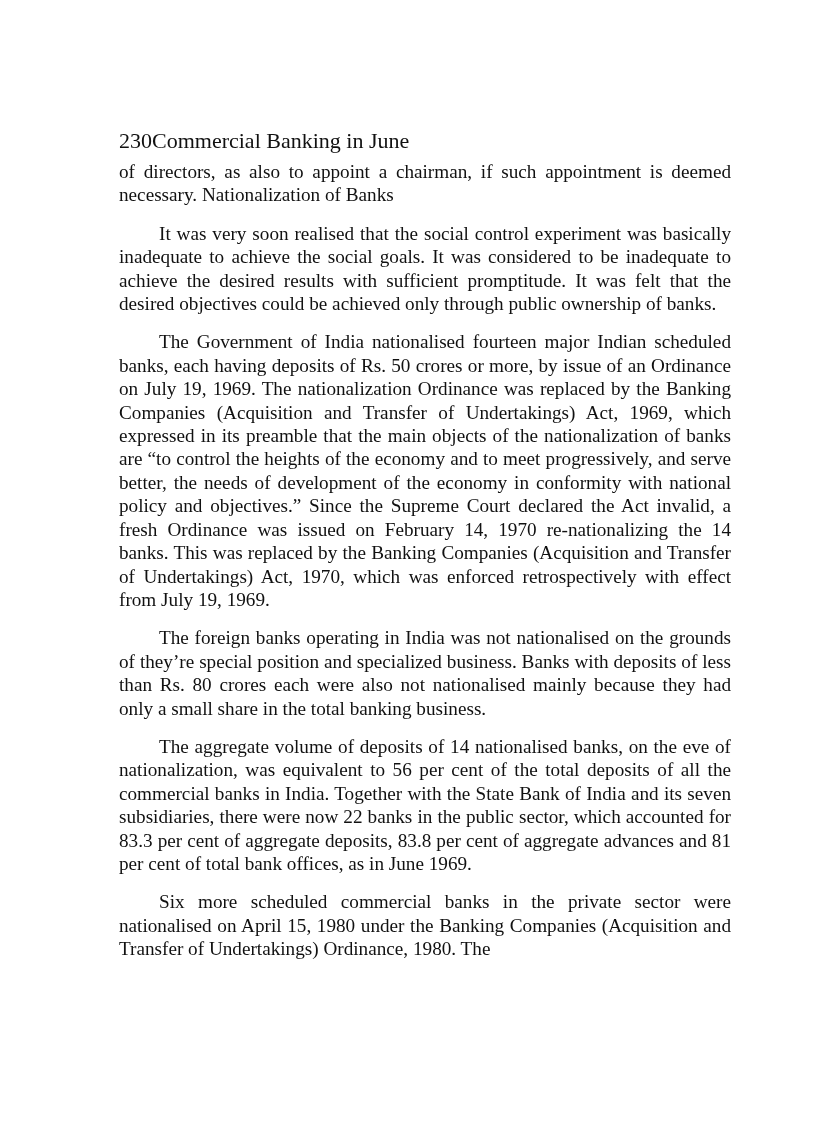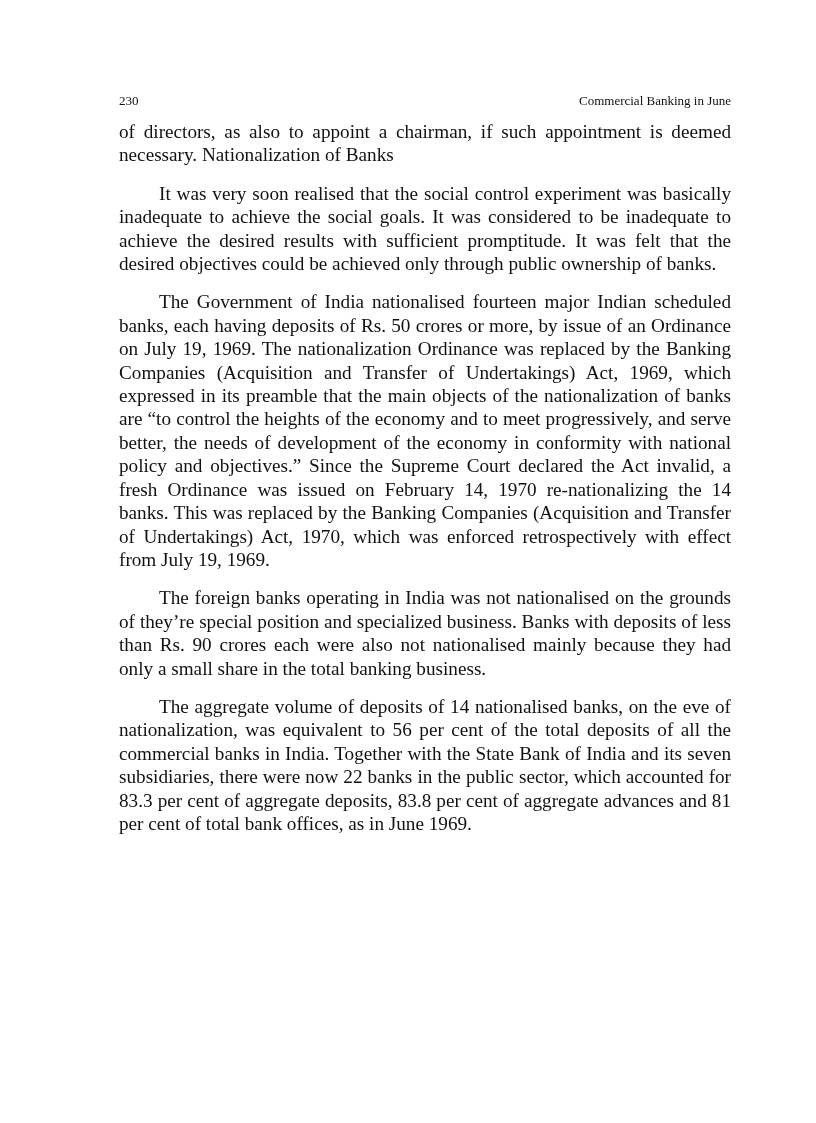--- a/index.html
+++ b/index.html
@@ -16,26 +16,26 @@
       color: #111111;
     }
     .page {
       position: absolute;
       left: 119px;
       top: 88px;
       width: 612px;
     }
     .running-head {
       display: flex;
-      justify-content: space-between;
       align-items: baseline;
-      font-size: 13px;
+      font-size: 22px;
       line-height: 26px;
       height: 26px;
       margin-bottom: 6px;
+      margin-top: 40px;
     }
     .body-text {
       font-size: 19.2px;
       line-height: 23.4px;
       text-align: justify;
       text-align-last: left;
     }
     .body-text p {
       margin: 0 0 4px 0;
       text-indent: 0;
@@ -54,16 +54,17 @@
 <div class="page">
   <div class="running-head">
     <span>230</span>
     <span>Commercial Banking in June</span>
   </div>
 
   <div class="body-text">
     <p class="first">of directors, as also to appoint a chairman, if such appointment is deemed necessary. Nationalization of Banks</p>
     <p class="indent">It was very soon realised that the social control experiment was basically inadequate to achieve the social goals. It was considered to be inadequate to achieve the desired results with sufficient promptitude. It was felt that the desired objectives could be achieved only through public ownership of banks.</p>
     <p class="indent">The Government of India nationalised fourteen major Indian scheduled banks, each having deposits of Rs. 50 crores or more, by issue of an Ordinance on July 19, 1969. The nationalization Ordinance was replaced by the Banking Companies (Acquisition and Transfer of Undertakings) Act, 1969, which expressed in its preamble that the main objects of the nationalization of banks are “to control the heights of the economy and to meet progressively, and serve better, the needs of development of the economy in conformity with national policy and objectives.” Since the Supreme Court declared the Act invalid, a fresh Ordinance was issued on February 14, 1970 re-nationalizing the 14 banks. This was replaced by the Banking Companies (Acquisition and Transfer of Undertakings) Act, 1970, which was enforced retrospectively with effect from July 19, 1969.</p>
-    <p class="indent">The foreign banks operating in India was not nationalised on the grounds of they’re special position and specialized business. Banks with deposits of less than Rs. 90 crores each were also not nationalised mainly because they had only a small share in the total banking business.</p>
+    <p class="indent">The foreign banks operating in India was not nationalised on the grounds of they’re special position and specialized business. Banks with deposits of less than Rs. 80 crores each were also not nationalised mainly because they had only a small share in the total banking business.</p>
     <p class="indent">The aggregate volume of deposits of 14 nationalised banks, on the eve of nationalization, was equivalent to 56 per cent of the total deposits of all the commercial banks in India. Together with the State Bank of India and its seven subsidiaries, there were now 22 banks in the public sector, which accounted for 83.3 per cent of aggregate deposits, 83.8 per cent of aggregate advances and 81 per cent of total bank offices, as in June 1969.</p>
+    <p class="indent">Six more scheduled commercial banks in the private sector were nationalised on April 15, 1980 under the Banking Companies (Acquisition and Transfer of Undertakings) Ordinance, 1980. The</p>
   </div>
 </div>
 
 </body></html>

